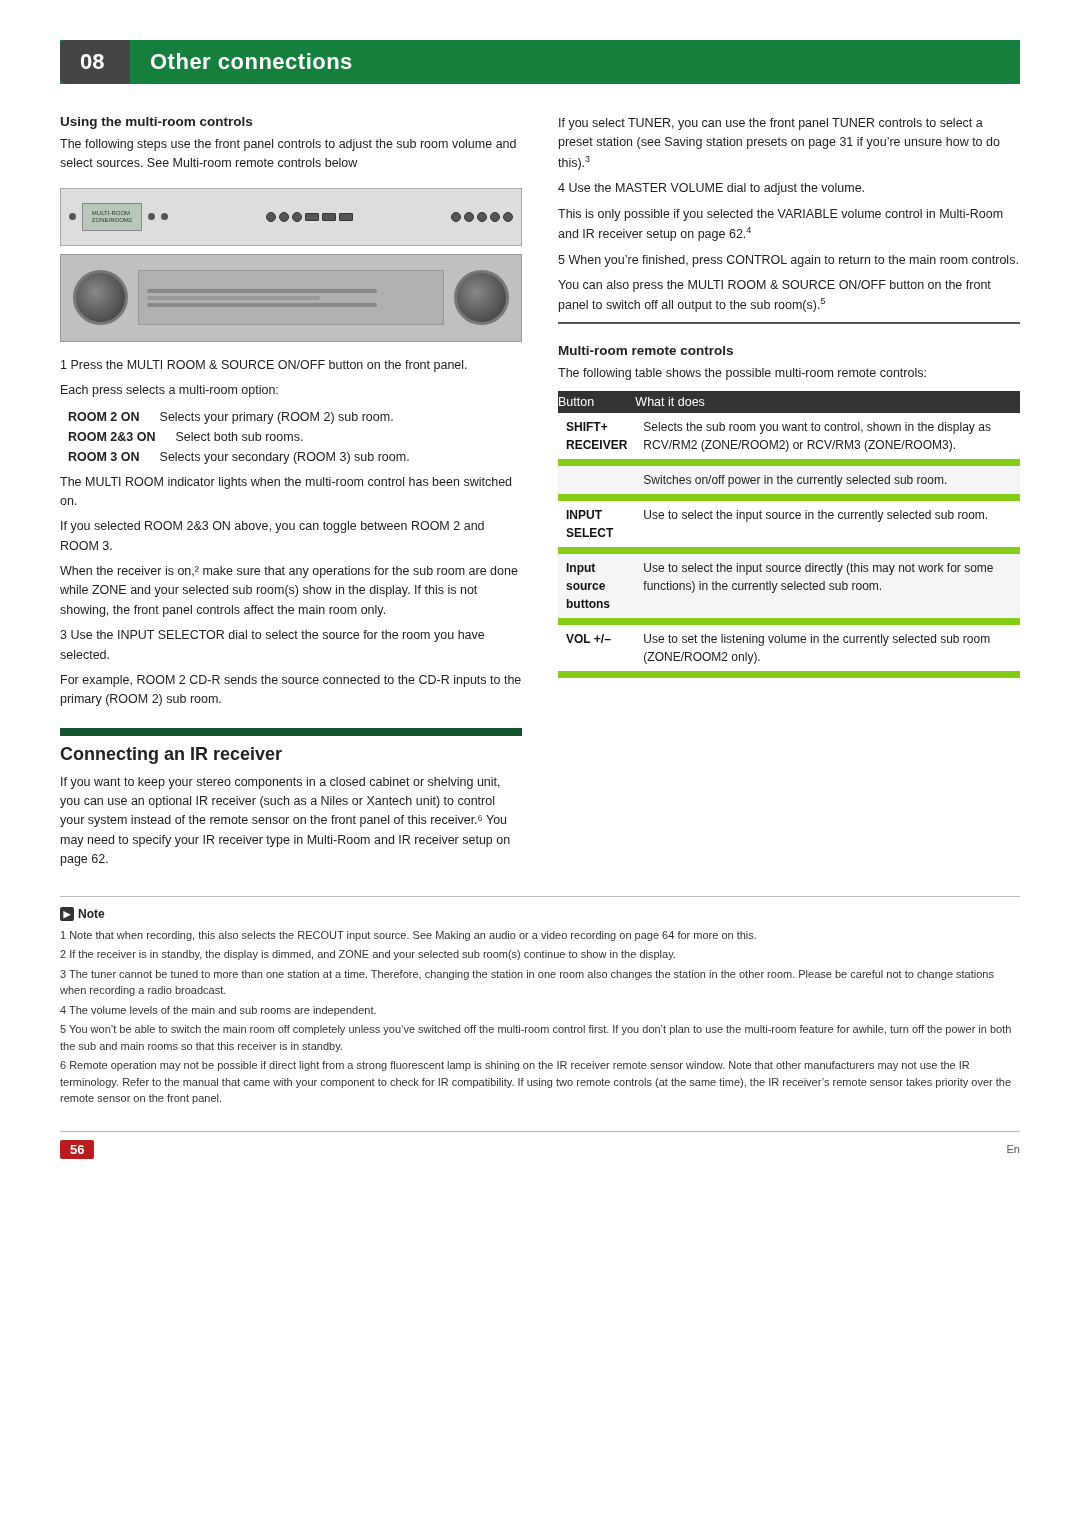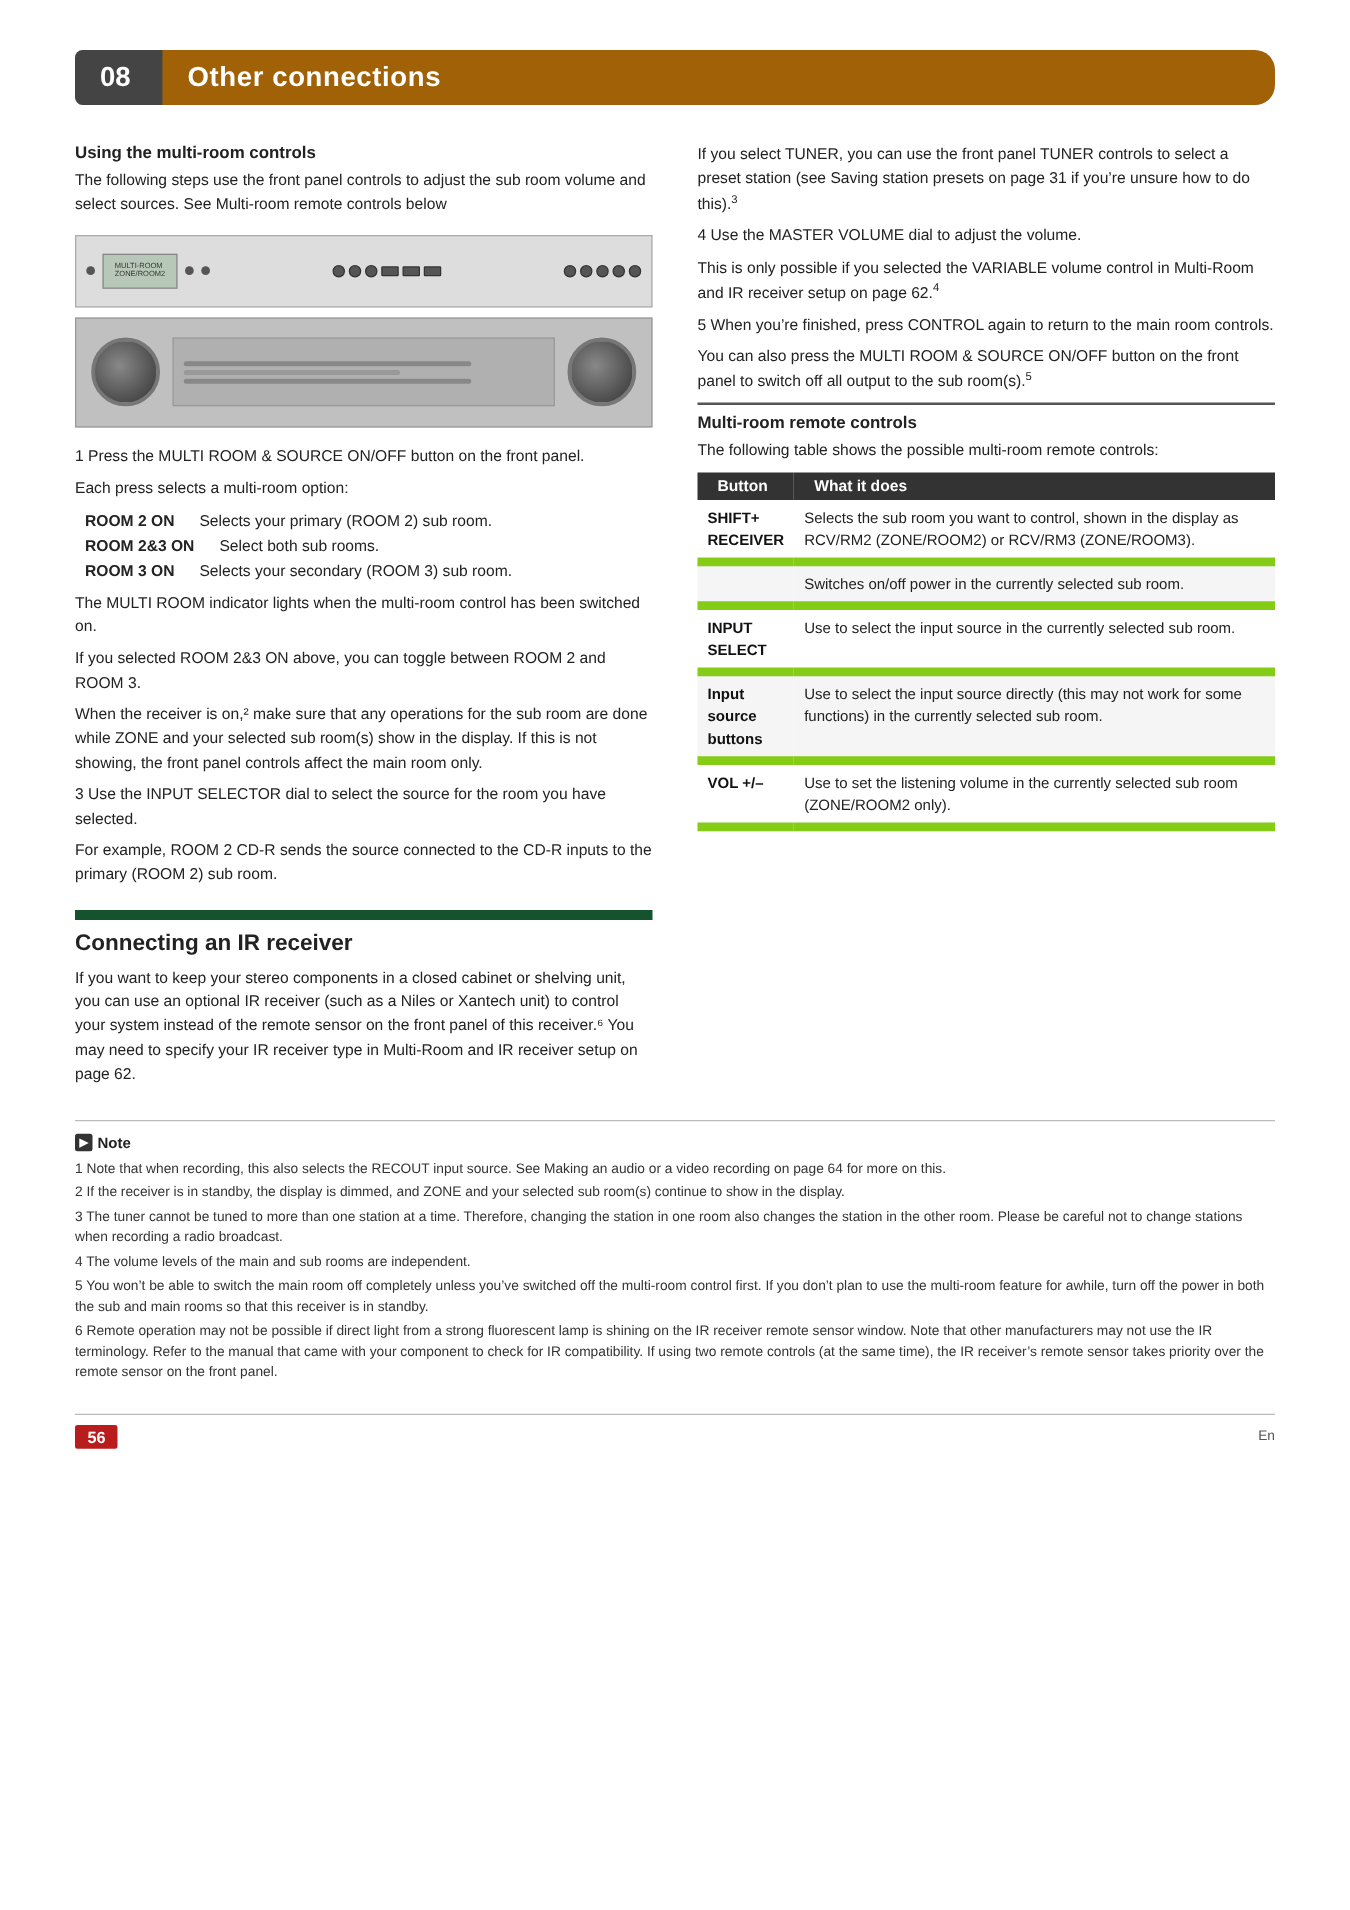--- a/index.html
+++ b/index.html
@@ -10,23 +10,23 @@
       font-family: Arial, Helvetica, sans-serif;
       font-size: 13px;
       color: #222;
       padding: 40px 60px 40px 60px;
     }
 
     
     .header-bar {
       display: flex;
       align-items: center;
-      background: #a16207;
+      background: #15803d;
       color: #fff;
-      border-radius: 16px;
+      border-radius: 0;
       margin-bottom: 30px;
       padding: 0;
       height: 44px;
     }
     .header-number {
       background: #444;
       color: #fff;
       font-size: 22px;
       font-weight: bold;
       padding: 0 20px;
@@ -215,23 +215,23 @@
       width: 100%;
       border-collapse: collapse;
       margin-top: 8px;
       font-size: 12px;
     }
     .mr-table thead tr {
       background: #333;
       color: #fff;
     }
     .mr-table thead th {
-      padding: 4px 16px;
+      padding: 4px 0;
       text-align: left;
-      font-weight: bold;
+      font-weight: normal;
       font-size: 12.5px;
     }
     .mr-table tbody tr {
       border-bottom: 7px solid #84cc16;
     }
     .mr-table tbody tr:nth-child(even) {
       background: #f5f5f5;
     }
     .mr-table td {
       padding: 5px 8px;
@@ -396,21 +396,21 @@
     <p class="step-para">4   Use the MASTER VOLUME dial to adjust the volume.</p>
     <p>
       <span>This is only possible if you selected the VARIABLE volume control in Multi-Room and IR receiver setup on page 62.</span><sup>4</sup>
     </p>
 
     <p class="step-para">5   When you’re finished, press CONTROL again to return to the main room controls.</p>
     <p>
       <span>You can also press the MULTI ROOM &amp; SOURCE ON/OFF button on the front panel to switch off all output to the sub room(s).</span><sup>5</sup>
     </p>
 
-    <div class="section-heading" style="margin-top:2px; border-top: 2px solid #555; padding-top: 6px;">Multi-room remote controls</div>
+    <div class="section-heading" style="margin-top:2px; border-top: 2px solid #555; padding-top: 19px;">Multi-room remote controls</div>
     <p>The following table shows the possible multi-room remote controls:</p>
 
     <table class="mr-table">
       <thead>
         <tr>
           <th>Button</th>
           <th>What it does</th>
         </tr>
       </thead>
       <tbody id="mr-table-body">

